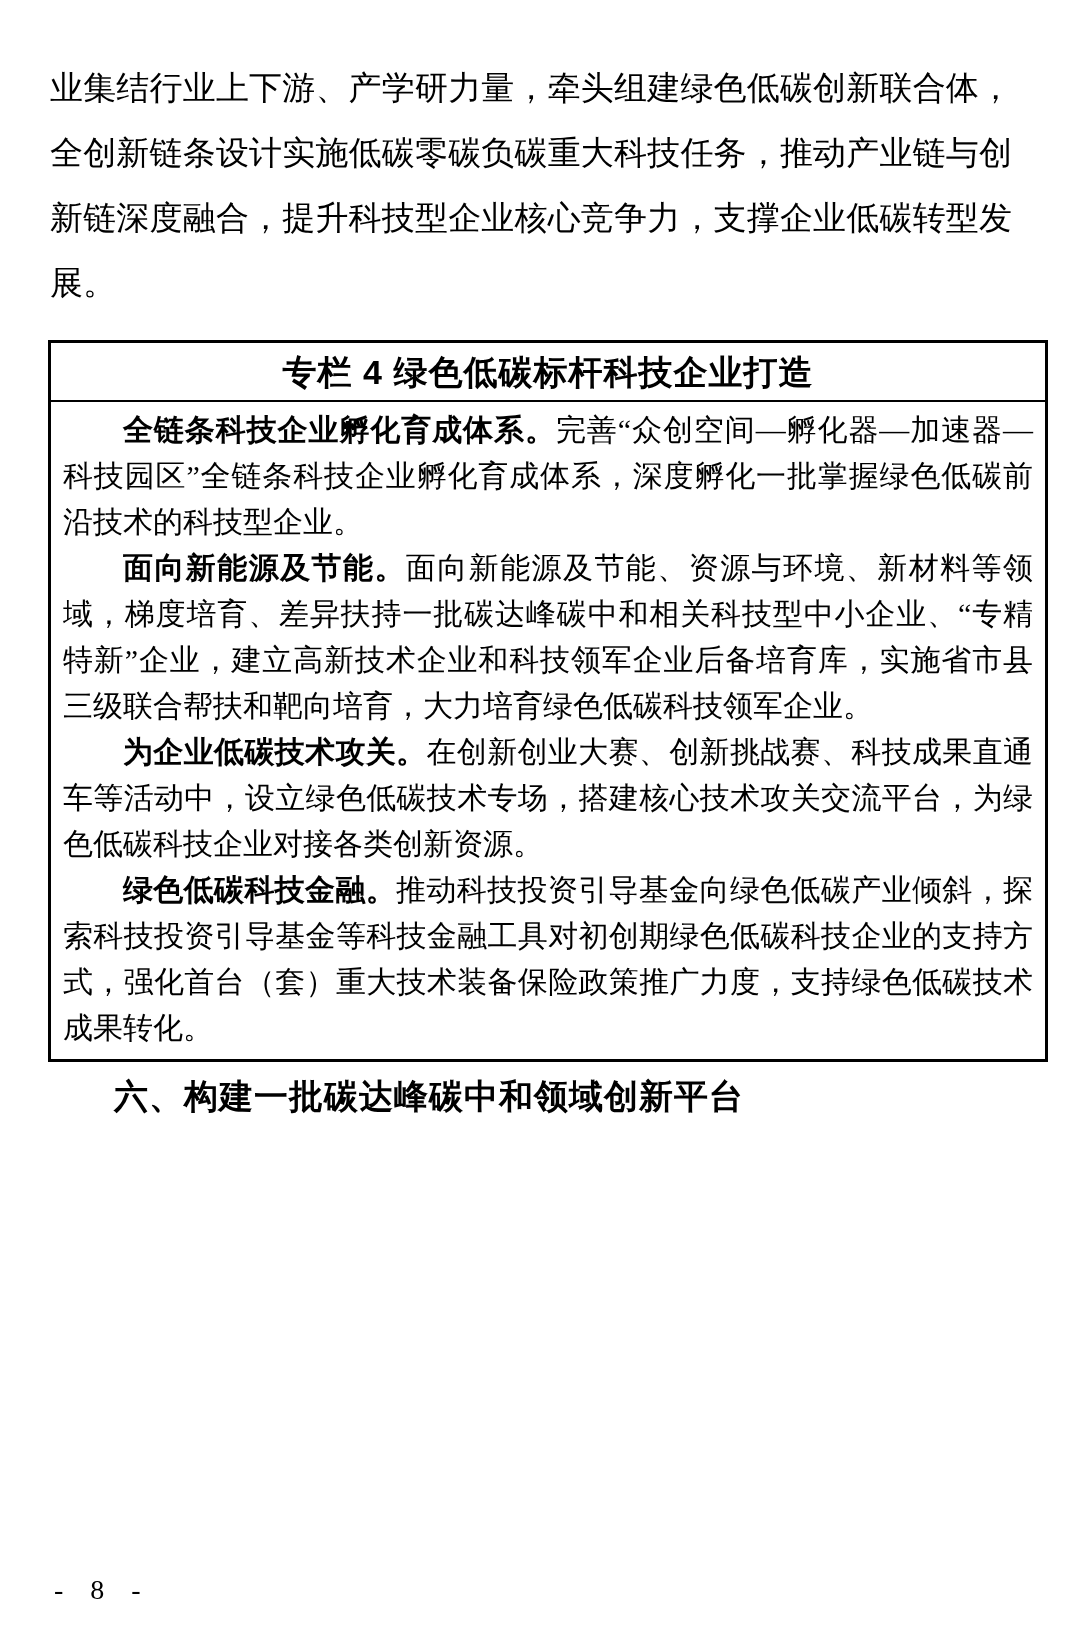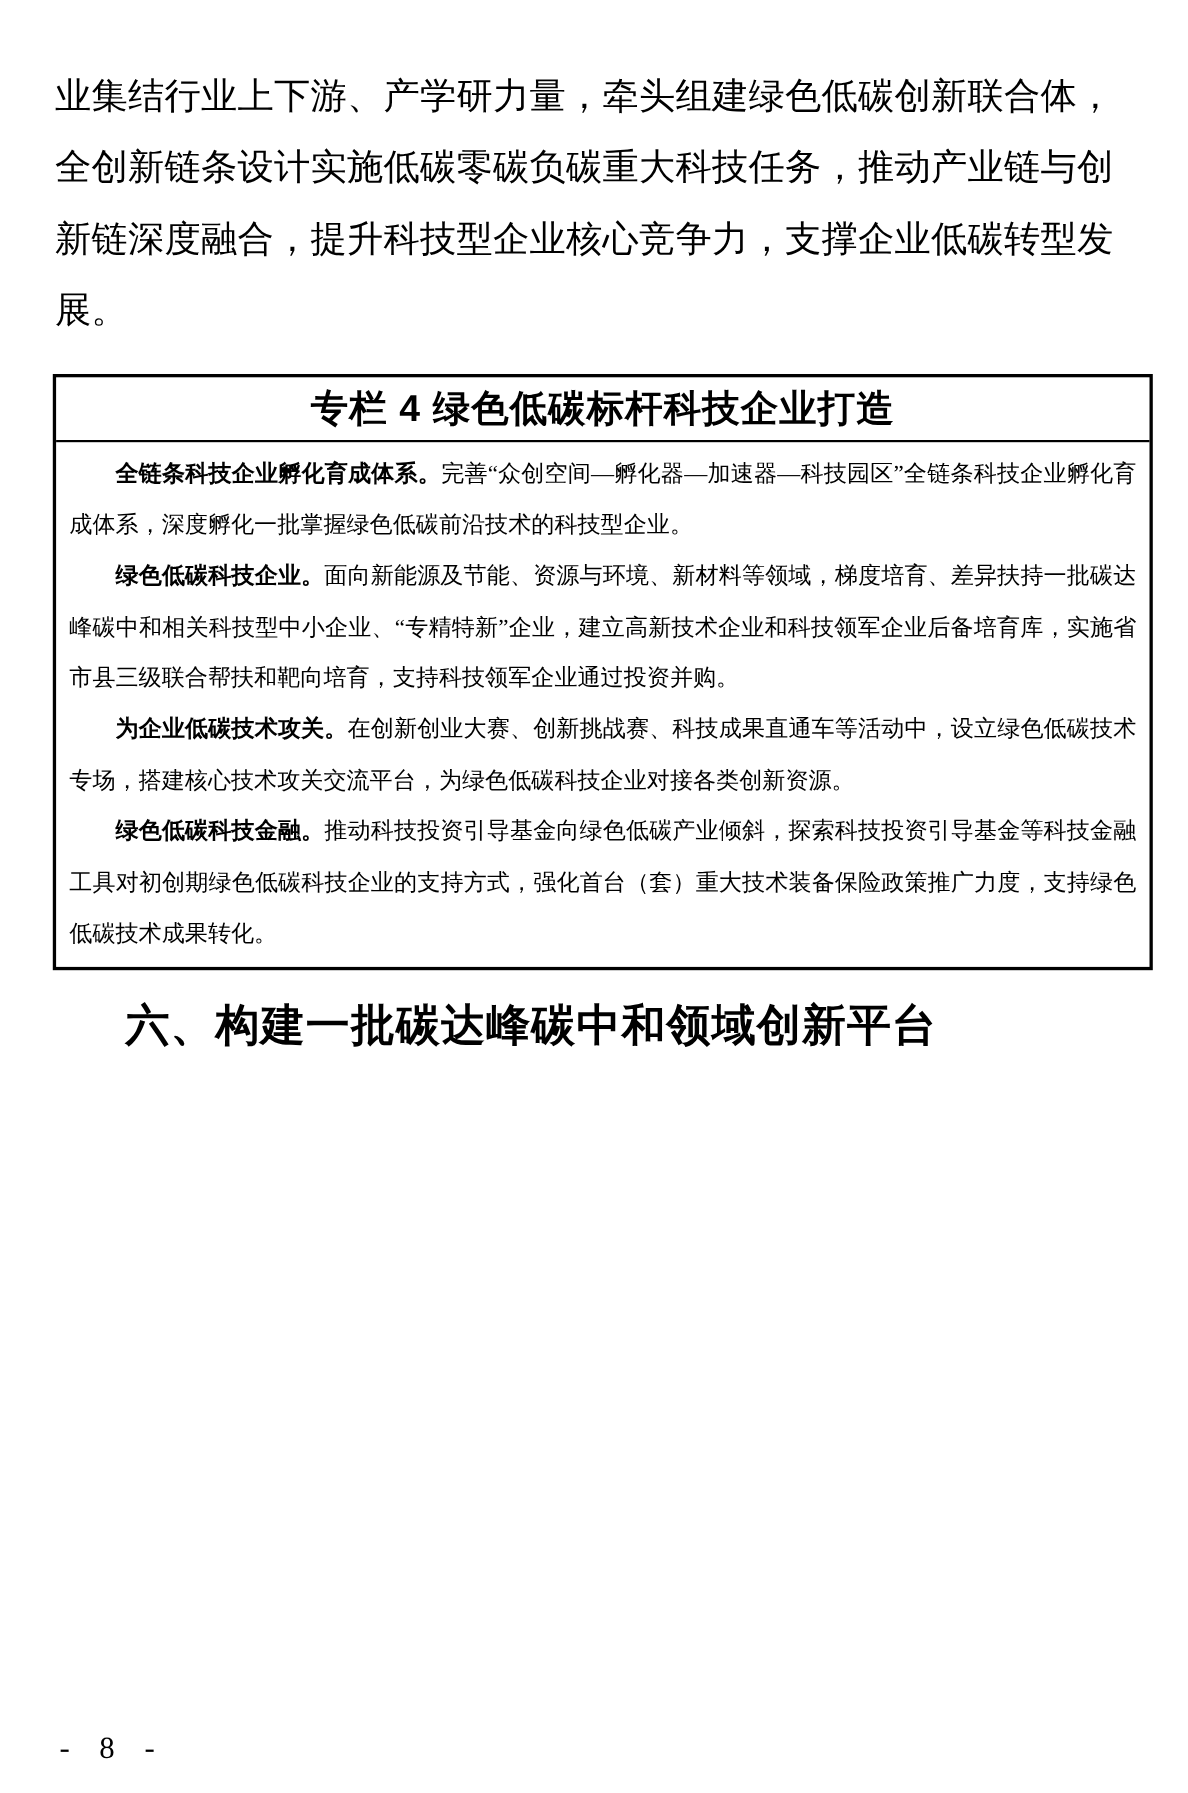--- a/index.html
+++ b/index.html
@@ -39,36 +39,36 @@
     text-align: center;
     padding: 7px 0 6px 0;
     border-bottom: 2px solid #000000;
     letter-spacing: 1px;
   }
   .box-body {
     padding: 5px 12px 8px 12px;
   }
   .box-body p {
     margin: 0;
-    font-size: 21px;
+    font-size: 30px;
     line-height: 46px;
     text-align: justify;
     text-indent: 2em;
     word-break: break-all;
   }
   .box-body .lead {
     font-family: "Liberation Sans", "DejaVu Sans", sans-serif;
     font-weight: bold;
   }
   
   .section-heading {
-    margin: 28px 0 0 66px;
+    margin: 12px 0 0 66px;
     font-family: "Liberation Sans", "DejaVu Sans", sans-serif;
     font-weight: bold;
-    font-size: 40px;
+    font-size: 34px;
     line-height: 44px;
     letter-spacing: 1px;
   }
   
   .closing {
     margin: 26px 0 0 2px;
     font-size: 34px;
     line-height: 56px;
     text-indent: 2em;
     letter-spacing: 1px;
@@ -87,21 +87,21 @@
 <body>
 
 <div class="page">
 
   <p class="intro">业集结行业上下游、产学研力量，牵头组建绿色低碳创新联合体，全创新链条设计实施低碳零碳负碳重大科技任务，推动产业链与创新链深度融合，提升科技型企业核心竞争力，支撑企业低碳转型发展。</p>
 
   <div class="callout-box">
     <div class="box-title">专栏 4 绿色低碳标杆科技企业打造</div>
     <div class="box-body">
       <p><b class="lead">全链条科技企业孵化育成体系。</b><span>完善“众创空间—孵化器—加速器—科技园区”全链条科技企业孵化育成体系，深度孵化一批掌握绿色低碳前沿技术的科技型企业。</span></p>
-      <p><b class="lead">绿色低碳科技企业。</b><span>面向新能源及节能、资源与环境、新材料等领域，梯度培育、差异扶持一批碳达峰碳中和相关科技型中小企业、“专精特新”企业，建立高新技术企业和科技领军企业后备培育库，实施省市县三级联合帮扶和靶向培育，支持科技领军企业通过投资并购。</span></p>
+      <p><b class="lead">面向新能源及节能。</b><span>面向新能源及节能、资源与环境、新材料等领域，梯度培育、差异扶持一批碳达峰碳中和相关科技型中小企业、“专精特新”企业，建立高新技术企业和科技领军企业后备培育库，实施省市县三级联合帮扶和靶向培育，大力培育绿色低碳科技领军企业。</span></p>
       <p><b class="lead">为企业低碳技术攻关。</b><span>在创新创业大赛、创新挑战赛、科技成果直通车等活动中，设立绿色低碳技术专场，搭建核心技术攻关交流平台，为绿色低碳科技企业对接各类创新资源。</span></p>
       <p><b class="lead">绿色低碳科技金融。</b><span>推动科技投资引导基金向绿色低碳产业倾斜，探索科技投资引导基金等科技金融工具对初创期绿色低碳科技企业的支持方式，强化首台（套）重大技术装备保险政策推广力度，支持绿色低碳技术成果转化。</span></p>
     </div>
   </div>
 
   <h2 class="section-heading">六、构建一批碳达峰碳中和领域创新平台</h2>
 
 
   <div class="page-number">- 8 -</div>
 

